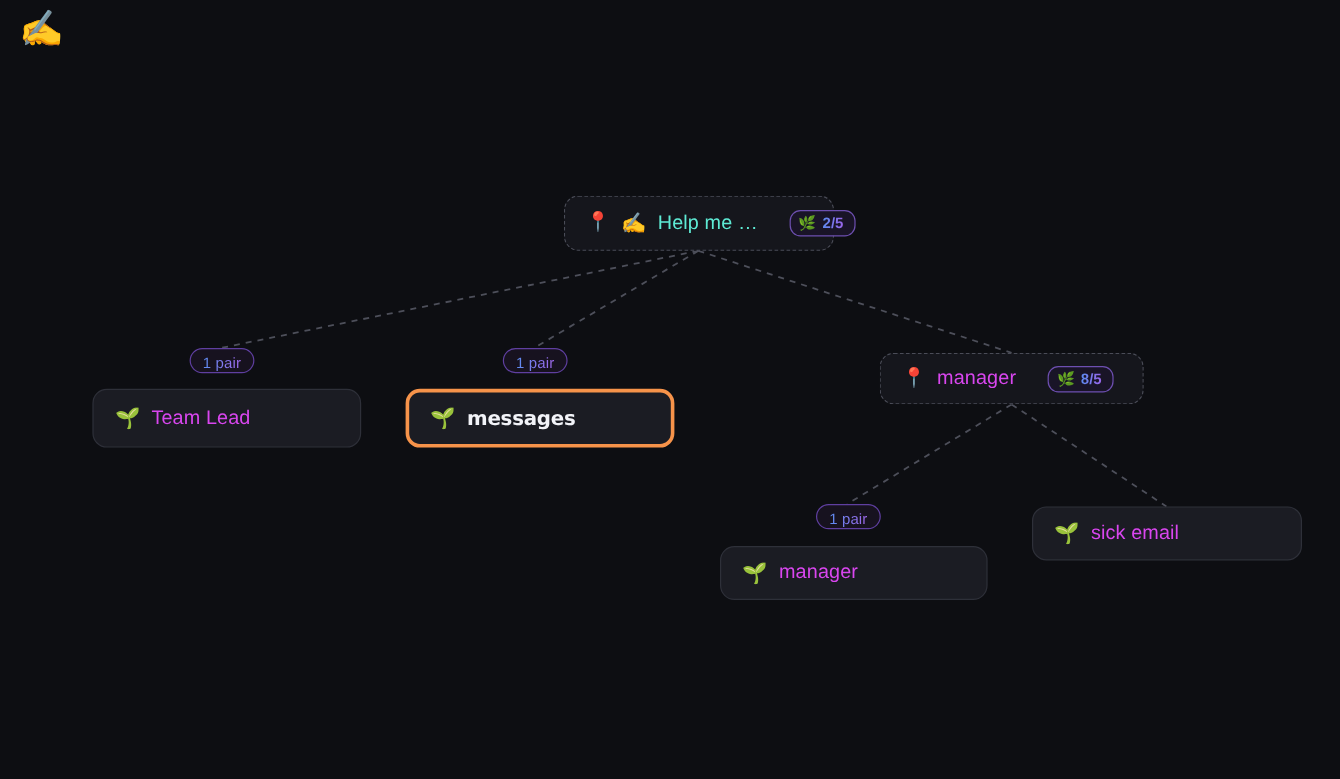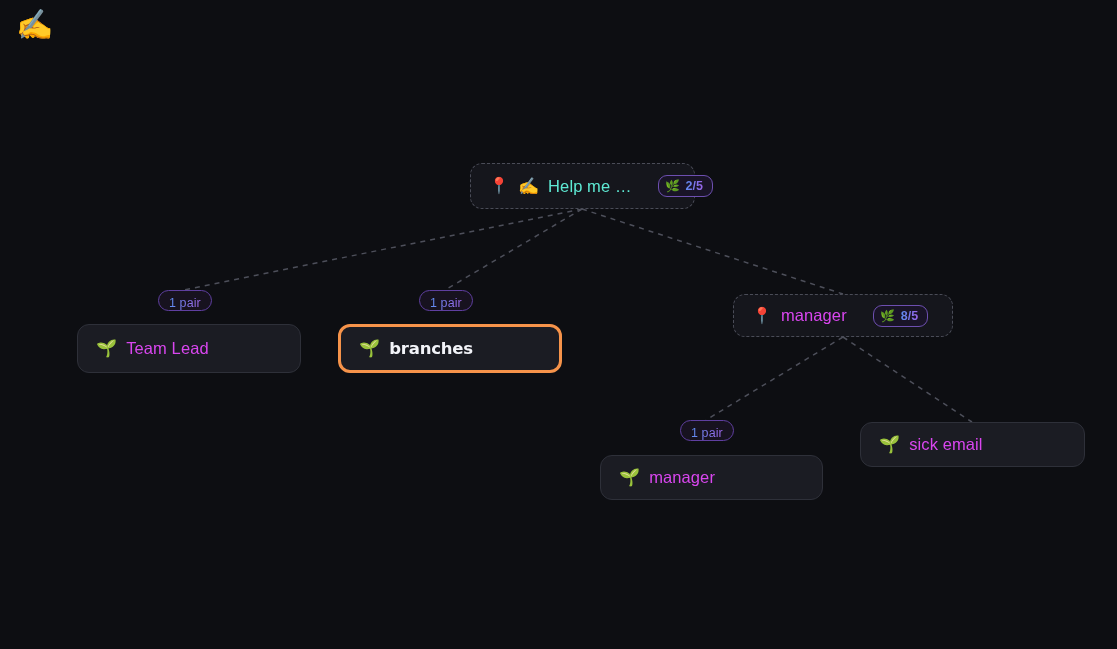--- a/index.html
+++ b/index.html
@@ -141,21 +141,21 @@
           <span class="leaf-ico">🌿</span>
           <span class="count-text">2/5</span>
         </span>
       </div>
       <div class="node leaf" style="left: 77px; top: 324px; width: 224px; height: 49px;">
         <span class="node-emoji">🌱</span>
         <span class="node-label">Team Lead</span>
       </div>
       <div class="node selected" style="left: 338px; top: 324px; width: 224px; height: 49px;">
         <span class="node-emoji">🌱</span>
-        <span class="node-label">branches</span>
+        <span class="node-label">messages</span>
       </div>
       <div class="node pinned" style="left: 733px; top: 294px; width: 220px; height: 43px;">
         <span class="node-emoji pin">📍</span>
         <span class="node-label">manager</span>
         <span class="count-badge">
           <span class="leaf-ico">🌿</span>
           <span class="count-text">8/5</span>
         </span>
       </div>
       <div class="node leaf" style="left: 600px; top: 455px; width: 223px; height: 45px;">

